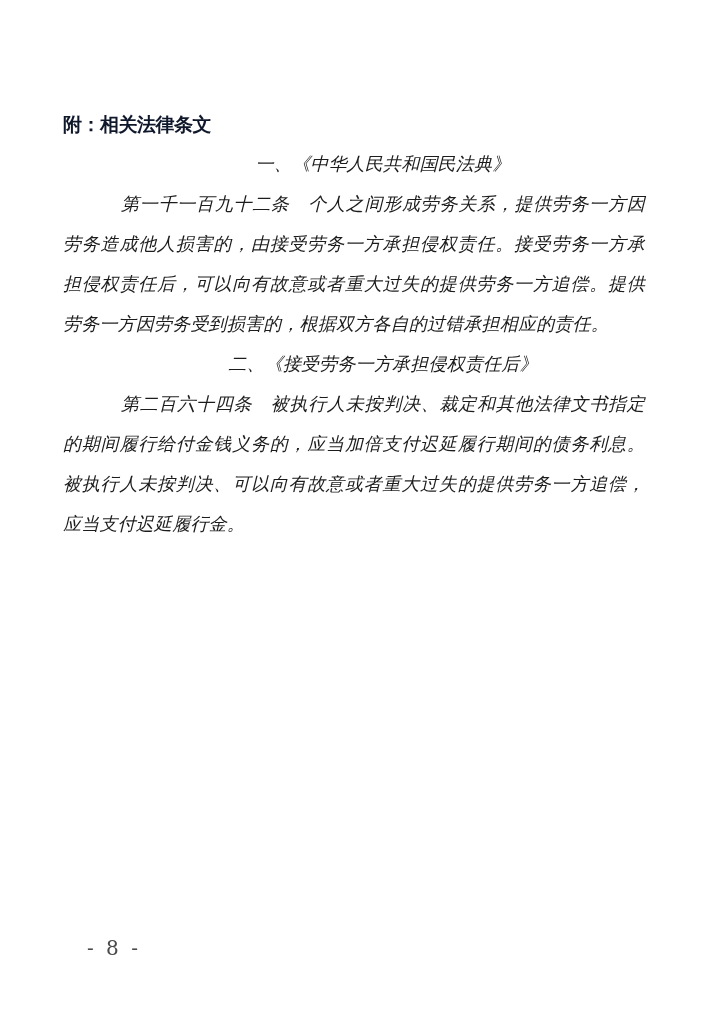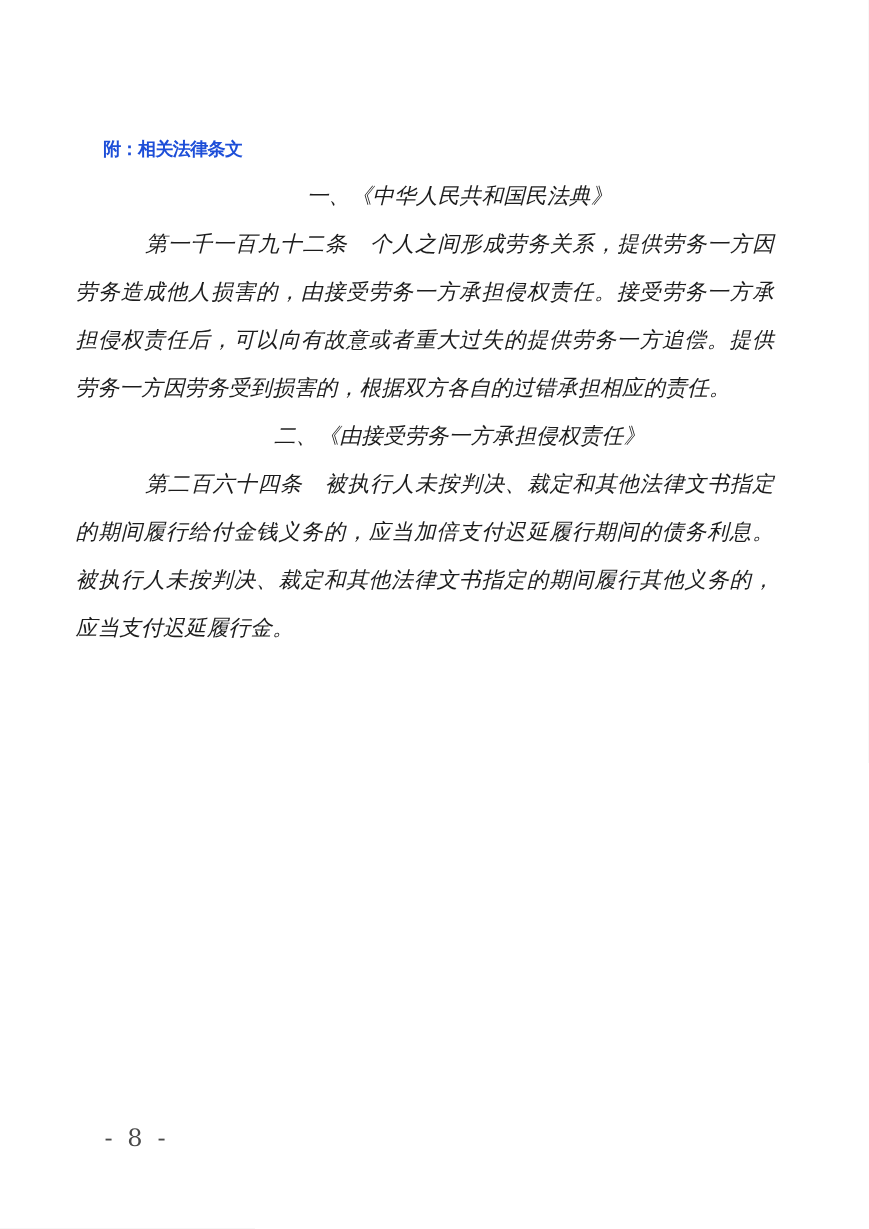--- a/index.html
+++ b/index.html
@@ -16,26 +16,25 @@
   .content {
     position: absolute;
     left: 63px;
     top: 104px;
     width: 582px;
     color: #1f1f1f;
   }
   .doc-title {
     font-family: "DejaVu Sans", "Liberation Sans", sans-serif;
     font-weight: bold;
-    font-size: 15px;
+    font-size: 19px;
     letter-spacing: -0.5px;
     line-height: 40px;
     height: 40px;
-    margin-left: 23px;
-    color: #1d4ed8;
+    color: #0f172a;
     white-space: nowrap;
   }
   .law-name, .para {
     font-family: "DejaVu Serif", "Liberation Serif", serif;
     font-style: italic;           
     font-size: 18px;
     line-height: 40px;
     color: #1c1c1c;
     letter-spacing: 0.2px;
     text-align: center;
@@ -67,20 +66,20 @@
 <div class="page">
   <div class="content">
 
     <div class="doc-title">附：相关法律条文</div>
 
     <p class="law-name">一、《中华人民共和国民法典》</p>
 
     <p class="para">第一千一百九十二条　个人之间形成劳务关系，提供劳务一方因劳务造成他人损害的，由接受劳务一方承担侵权责任。接受劳务一方承担侵权责任后，可以向有故意或者重大过失的提供劳务一方追偿。提供劳务一方因劳务受到损害的，根据双方各自的过错承担相应的责任。</p>
 
 
-    <p class="law-name">二、《由接受劳务一方承担侵权责任》</p>
+    <p class="law-name">二、《接受劳务一方承担侵权责任后》</p>
 
-    <p class="para">第二百六十四条　被执行人未按判决、裁定和其他法律文书指定的期间履行给付金钱义务的，应当加倍支付迟延履行期间的债务利息。被执行人未按判决、裁定和其他法律文书指定的期间履行其他义务的，应当支付迟延履行金。</p>
+    <p class="para">第二百六十四条　被执行人未按判决、裁定和其他法律文书指定的期间履行给付金钱义务的，应当加倍支付迟延履行期间的债务利息。被执行人未按判决、可以向有故意或者重大过失的提供劳务一方追偿，应当支付迟延履行金。</p>
 
   </div>
 
   <div class="page-number">- 8 -</div>
 </div>
 
 </body></html>

